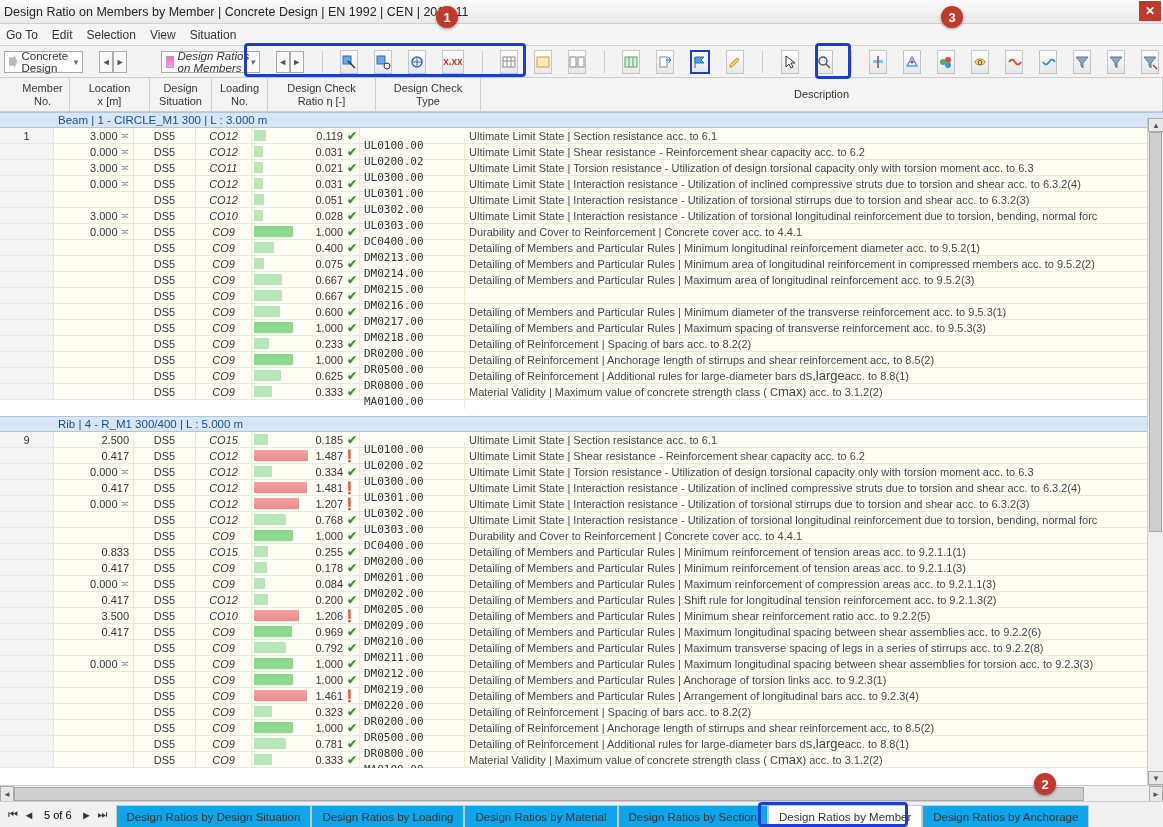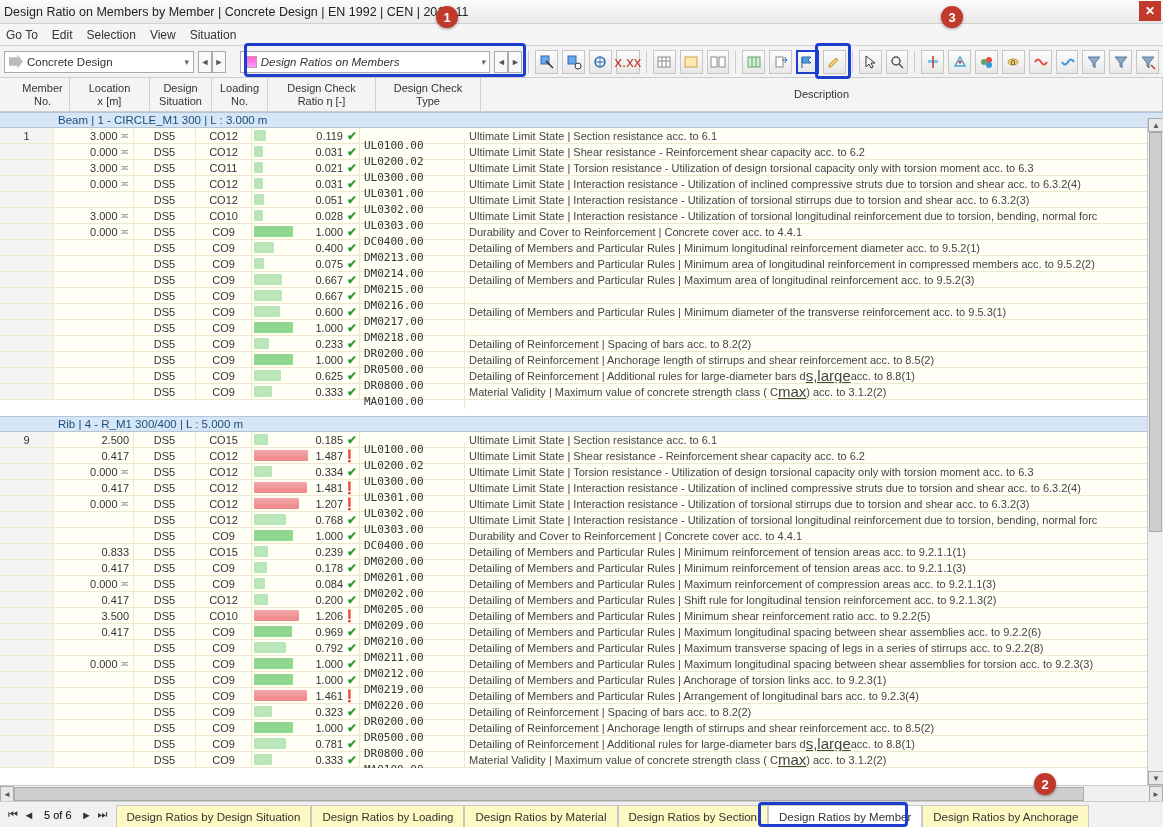--- a/index.html
+++ b/index.html
@@ -42,21 +42,21 @@
   background: #f5f5f5;
 }
 .menubar span { cursor: pointer; color: #333; }
 .toolbar {
   height: 32px;
   background: #f3f3f3;
   border-bottom: 1px solid #ccc;
   display: flex;
   align-items: center;
   padding: 0 4px;
-  gap: 4px;
+  gap: 16px;
   position: relative;
 }
 .combo {
   height: 22px;
   background: #fff;
   border: 1px solid #aaa;
   display: flex;
   align-items: center;
   padding: 0 4px;
   font-size: 11.5px;
@@ -134,21 +134,21 @@
   background: #fffff5;
   border-bottom: 1px solid #eee8cc;
   height: 16px;
   font-size: 11px;
   align-items: center;
 }
 .row .c { border-right: 1px solid #eee8cc; height: 100%; display: flex; align-items: center; padding: 0 4px; }
 .row .c.no { width: 54px; justify-content: center; color:#333; background:#f4f4f4;}
 .row .c.loc { width: 80px; justify-content: flex-end; color:#333; }
 .row .c.sit { width: 62px; justify-content: center; color:#333;}
-.row .c.load { width: 56px; justify-content: center; color:#333;}
+.row .c.load { width: 56px; justify-content: center; color:#333;font-style:italic;}
 .row .c.ratio { width: 108px; padding:0; position: relative; }
 .row .c.code { width: 105px; font-family: "Consolas", monospace; font-size: 11px; color:#333;margin-top:20px; }
 .row .c.desc { flex: 1; color: #444; white-space: nowrap; overflow: hidden; }
 .ratio-bar { position: absolute; left: 2px; top: 2px; bottom: 2px; border-radius: 1px; }
 .ratio-val { position: absolute; right: 16px; font-size: 11px; color: #333; }
 .ratio-mark { position: absolute; right: 2px; font-size: 12px; font-weight: bold; }
 .ratio-mark.ok { color: #2e9e2e; }
 .ratio-mark.warn { color: #c0392b; }
 .footer {
   position: absolute;
@@ -163,21 +163,21 @@
   padding: 0 6px;
   font-size: 11px;
 }
 .pager .pbtn { width: 14px; text-align: center; cursor: pointer; color: #333; }
 .tabs { display: flex; height: 100%; }
 .tab {
   padding: 0 10px;
   display: flex; align-items: center;
   border: 1px solid #c8c8c8;
   border-bottom: none;
-  background: #fef9c3;
+  background: #0ea5e9;
   font-size: 11.5px;
   color: #333;
   margin-top: 3px;
   cursor: pointer;
 }
 .tab.active { background: #fff; position: relative; }
 .hscroll {
   position: absolute;
   bottom: 26px; left:0; right:0;
   height: 16px;
@@ -187,21 +187,21 @@
 .hscroll .thumb { position: absolute; left: 14px; height: 14px; top:1px; width: 92%; background: #cfcfcf; border:1px solid #aaa;}
 .hscroll .arr { position:absolute; top:0; width:14px; height:16px; background:#e8e8e8; border:1px solid #aaa; display:flex;align-items:center;justify-content:center;font-size:8px;color:#555;}
 .hscroll .arr.l{left:0;} .hscroll .arr.r{right:0;}
 .vscroll { position:absolute; right:0; top:118px; bottom:42px; width:16px; background:#f0f0f0; border-left:1px solid #ccc;}
 .vscroll .arr{position:absolute;left:0;width:16px;height:14px;background:#e8e8e8;border:1px solid #aaa;display:flex;align-items:center;justify-content:center;font-size:8px;color:#555;}
 .vscroll .arr.t{top:0;} .vscroll .arr.b{bottom:0;}
 .vscroll .thumb{position:absolute;left:1px;right:1px;top:14px;height:60%;background:#cfcfcf;border:1px solid #aaa;}
 .chev { font-size: 9px; color: #666; margin-left: auto; }
 .icon-module { width:14px;height:14px;margin-right:4px;background:#bbb;clip-path:polygon(0 20%,60% 20%,60% 0,100% 50%,60% 100%,60% 80%,0 80%);}
 .loc-marker::after { content: "≍"; color:#888; margin-left:3px; font-size:10px;}
-sub { font-size: 15px; text-decoration: underline; }
+sub { font-size: 13px; }
 </style>
 </head>
 <body>
 
 <div class="titlebar">
   <span class="title">Design Ratio on Members by Member | Concrete Design | EN 1992 | CEN | 2014-11</span>
   <div class="close-btn">✕</div>
 </div>
 
 <div class="menubar">
@@ -246,21 +246,21 @@
         <circle cx="12" cy="12" r="3" fill="#fff" stroke="#333"></circle>
       </svg>
     </div>
   <div class="toolbtn">
       <svg viewBox="0 0 16 16">
         <circle cx="8" cy="8" r="5" fill="none" stroke="#2d6db3" stroke-width="1.5"></circle>
         <path d="M4 8 L12 8 M8 4 L8 12" stroke="#2d6db3"></path>
       </svg>
     </div>
   <div class="toolbtn">
-      <span style="font-size:15px;color:#c0392b;font-weight:normal">x.xx</span>
+      <span style="font-size:10px;color:#c0392b;font-weight:bold">x.xx</span>
     </div>
   <div class="sep"></div>
   <div class="toolbtn">
       <svg viewBox="0 0 16 16">
         <rect x="2" y="3" width="12" height="10" fill="#fff" stroke="#888"></rect>
         <path d="M2 7 H14 M6 3 V13 M10 3 V13" stroke="#888"></path>
       </svg>
     </div>
   <div class="toolbtn">
       <svg viewBox="0 0 16 16">
@@ -540,20 +540,21 @@
       <div class="c no"></div>
       <div class="c loc"></div>
       <div class="c sit">DS5</div>
       <div class="c load">CO9</div>
       <div class="c ratio">
         <div class="ratio-bar" style="width: 38.6667px; background: rgb(143, 214, 143);"></div>
         <div class="ratio-val">1.000</div>
         <div class="ratio-mark ok">✔</div>
       </div>
       <div class="c code">DM0218.00</div>
+      <div class="c desc">Detailing of Members and Particular Rules | Maximum spacing of transverse reinforcement acc. to 9.5.3(3)</div>
     </div>
     <div class="row">
       <div class="c no"></div>
       <div class="c loc"></div>
       <div class="c sit">DS5</div>
       <div class="c load">CO9</div>
       <div class="c ratio">
         <div class="ratio-bar" style="width: 15.1453px; background: rgb(185, 230, 185);"></div>
         <div class="ratio-val">0.233</div>
         <div class="ratio-mark ok">✔</div>
@@ -693,21 +694,21 @@
       <div class="c code">DC0400.00</div>
       <div class="c desc">Durability and Cover to Reinforcement | Concrete cover acc. to 4.4.1</div>
     </div>
     <div class="row">
       <div class="c no"></div>
       <div class="c loc">0.833</div>
       <div class="c sit">DS5</div>
       <div class="c load">CO15</div>
       <div class="c ratio">
         <div class="ratio-bar" style="width: 13.8573px; background: rgb(185, 230, 185);"></div>
-        <div class="ratio-val">0.239</div>
+        <div class="ratio-val">0.255</div>
         <div class="ratio-mark ok">✔</div>
       </div>
       <div class="c code">DM0200.00</div>
       <div class="c desc">Detailing of Members and Particular Rules | Minimum reinforcement of tension areas acc. to 9.2.1.1(1)</div>
     </div>
     <div class="row">
       <div class="c no"></div>
       <div class="c loc">0.417</div>
       <div class="c sit">DS5</div>
       <div class="c load">CO9</div>

